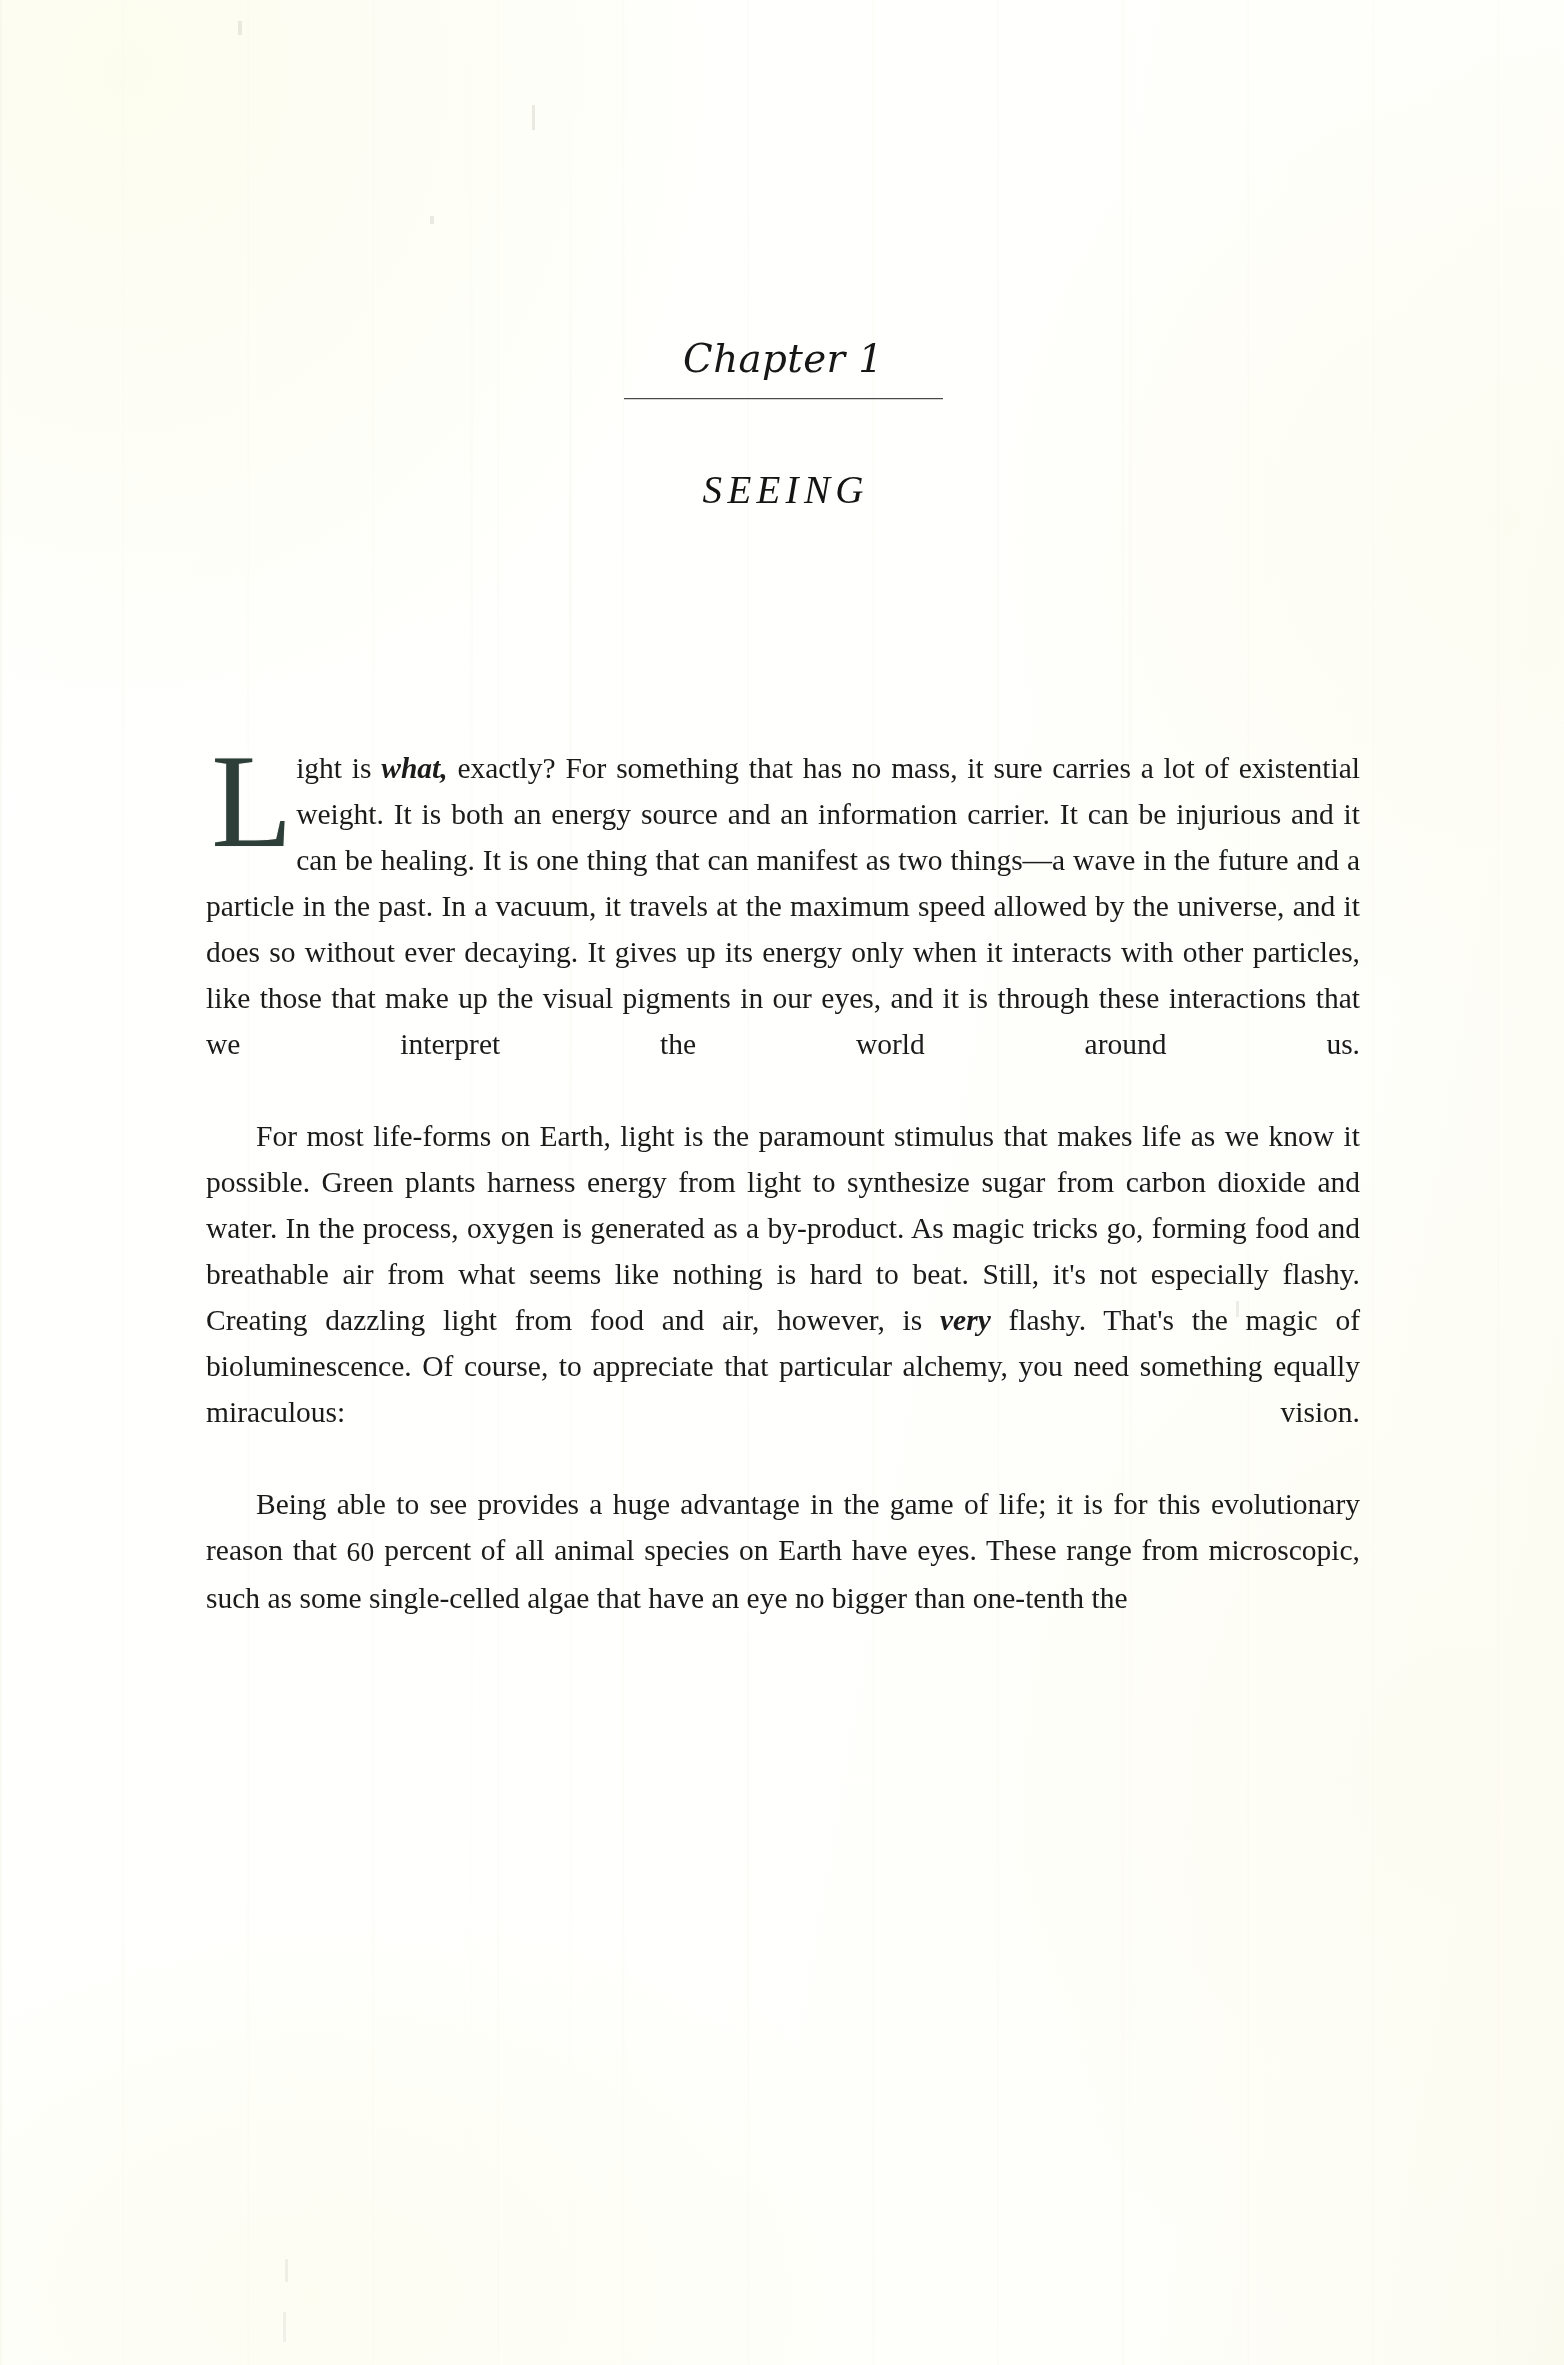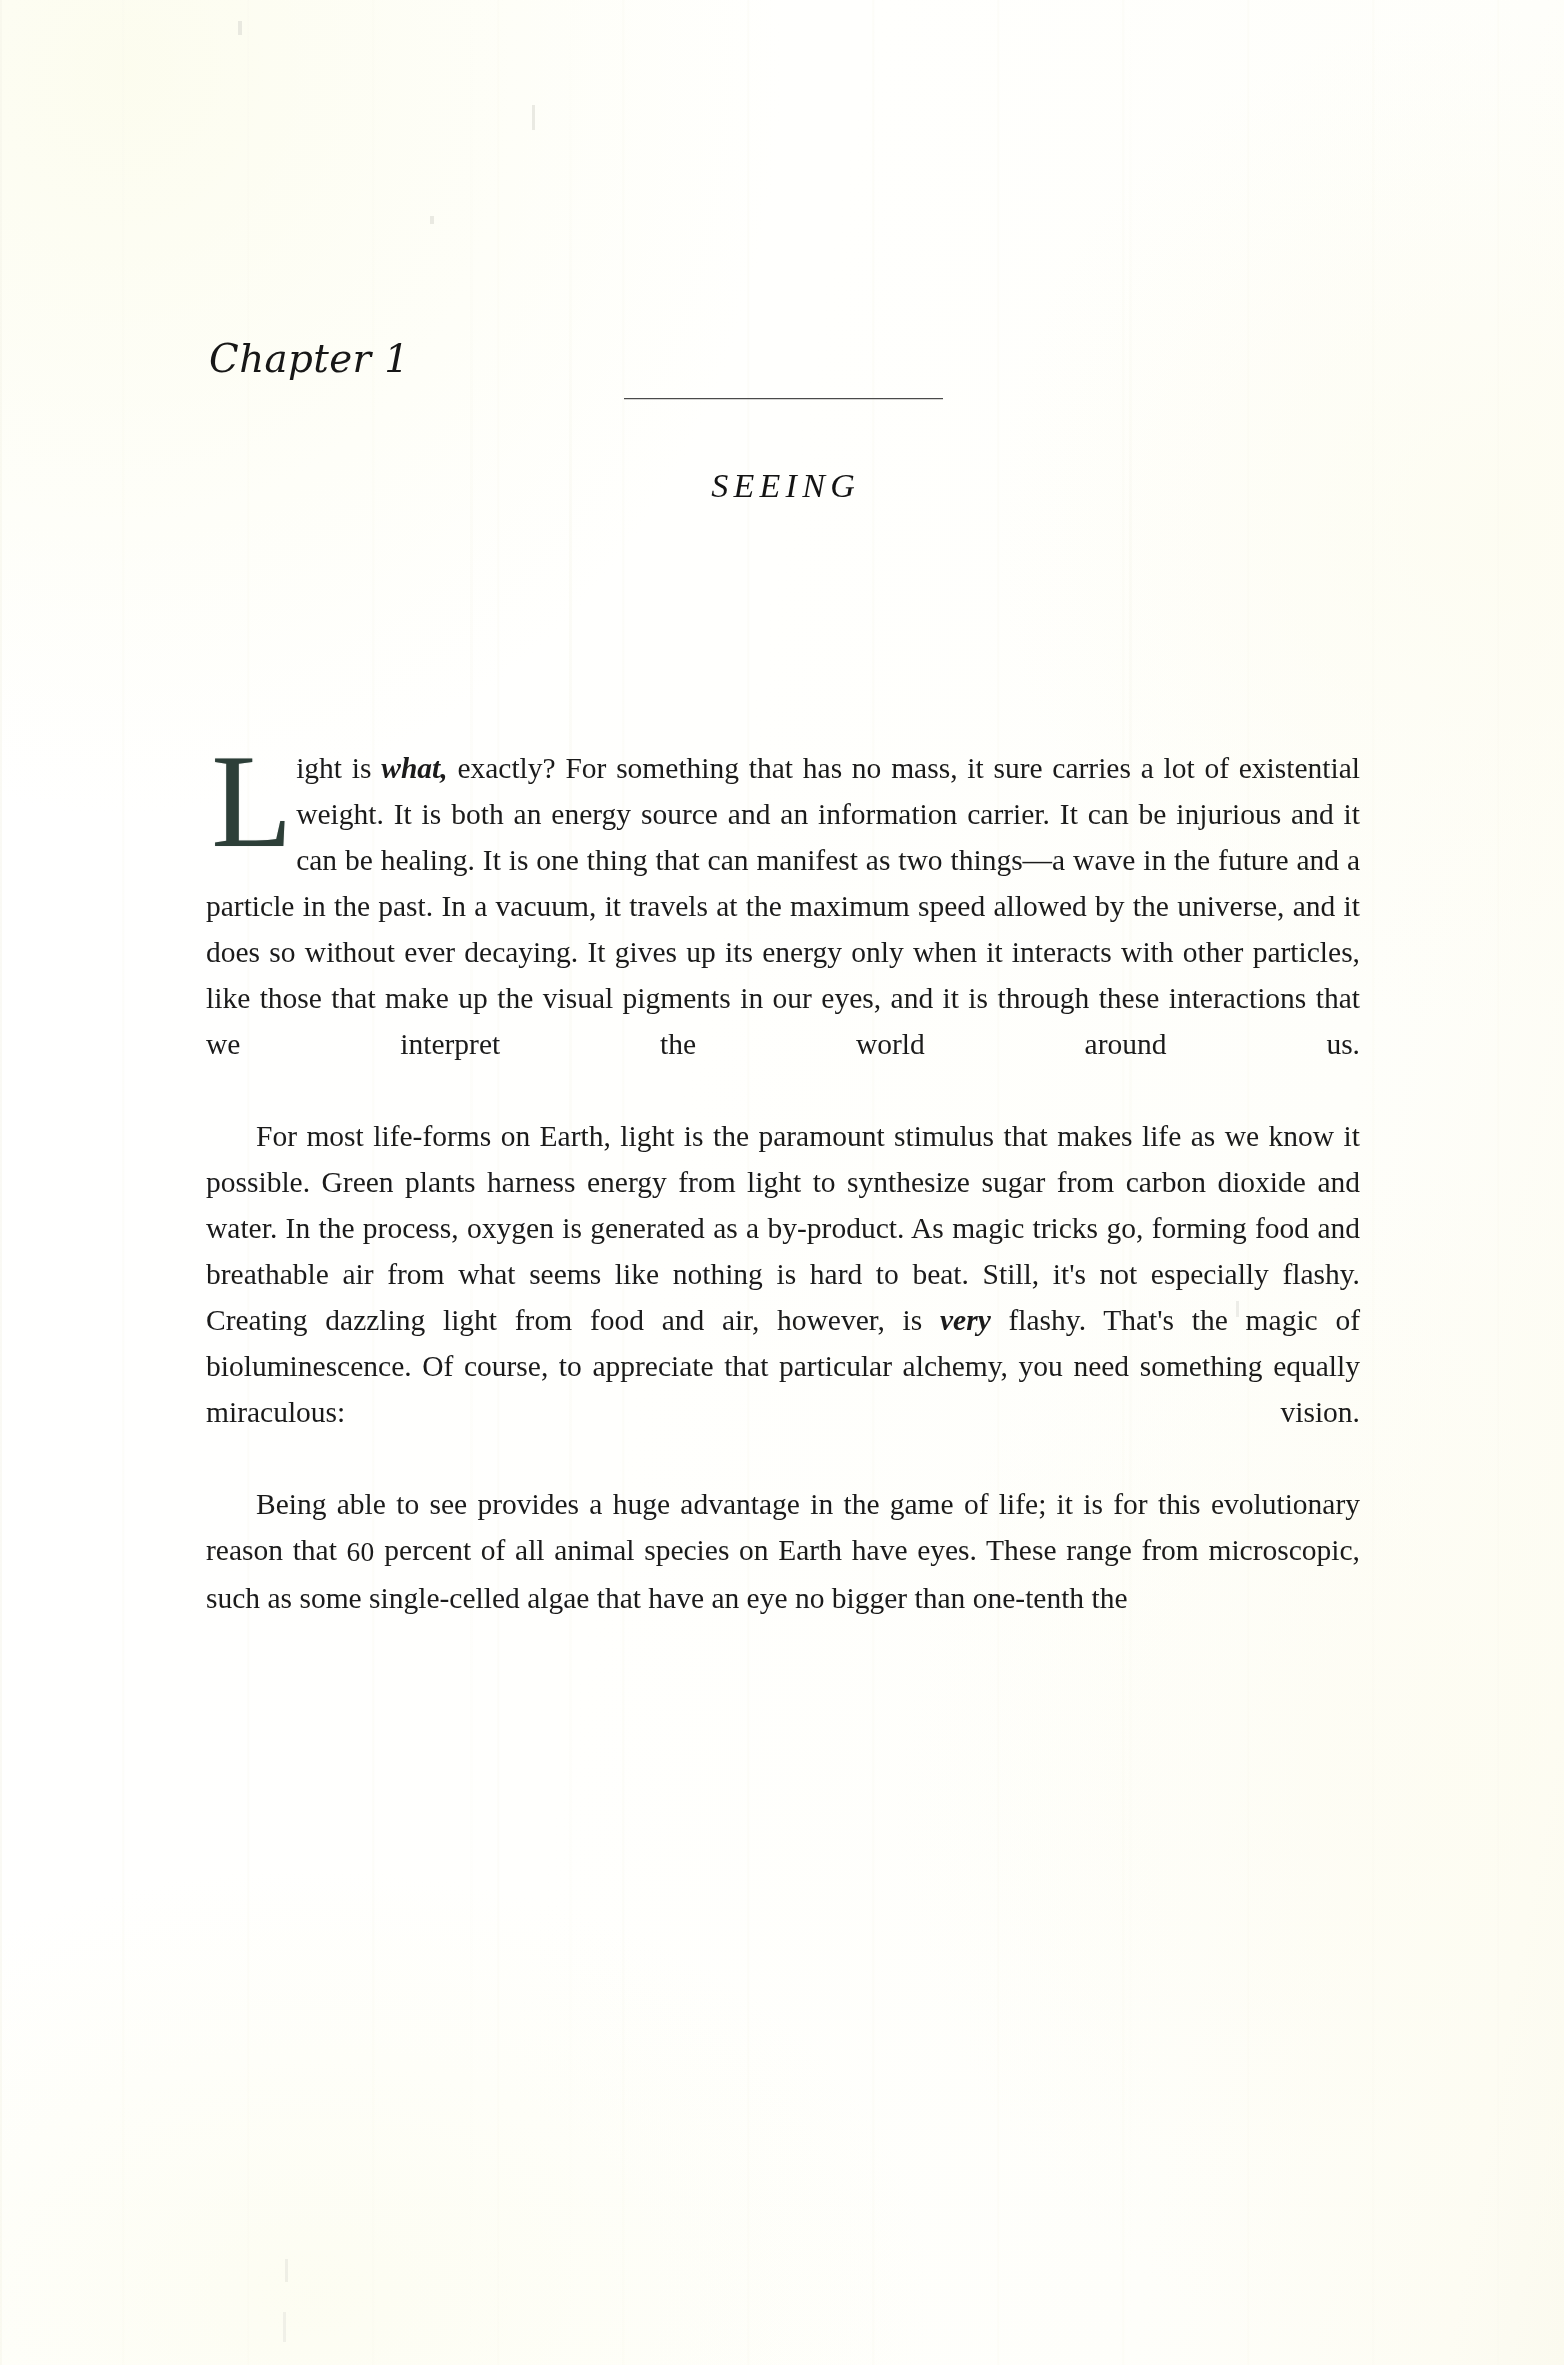--- a/index.html
+++ b/index.html
@@ -73,21 +73,21 @@
     width: 1154px;   
     height: 100%;
   }
 
   
   .chapter-head {
     position: absolute;
     top: 338px;
     left: 0;
     width: 100%;
-    text-align: left;
+    text-align: center;
   }
   .chapter-label {
     font-family: "DejaVu Serif", "Liberation Serif", serif;
     font-style: italic;
     font-size: 40px;
     color: #171717;
     letter-spacing: 0.4px;
     line-height: 1;
     display: inline-block;
     transform: scaleX(0.97);
@@ -102,21 +102,21 @@
   }
 
   .chapter-title {
     position: absolute;
     top: 467px;
     left: 0;
     width: 100%;
     text-align: center;
     font-family: "Liberation Serif", "DejaVu Serif", serif;
     font-style: italic;
-    font-size: 34px;
+    font-size: 39px;
     letter-spacing: 5.3px;
     color: #141414;
     text-indent: 5.3px;
   }
 
   
   .body-text {
     position: absolute;
     top: 745px;
     left: 0;

